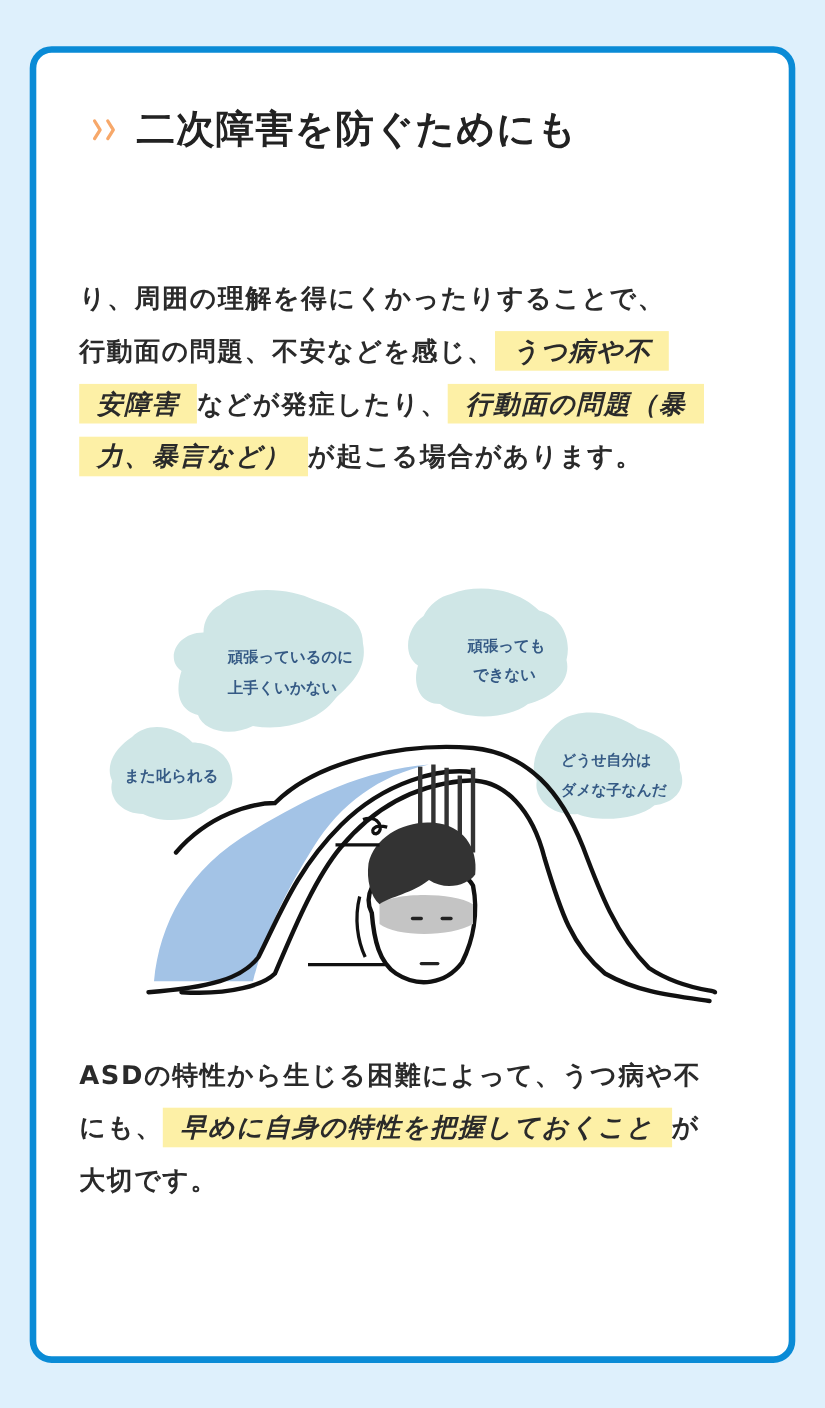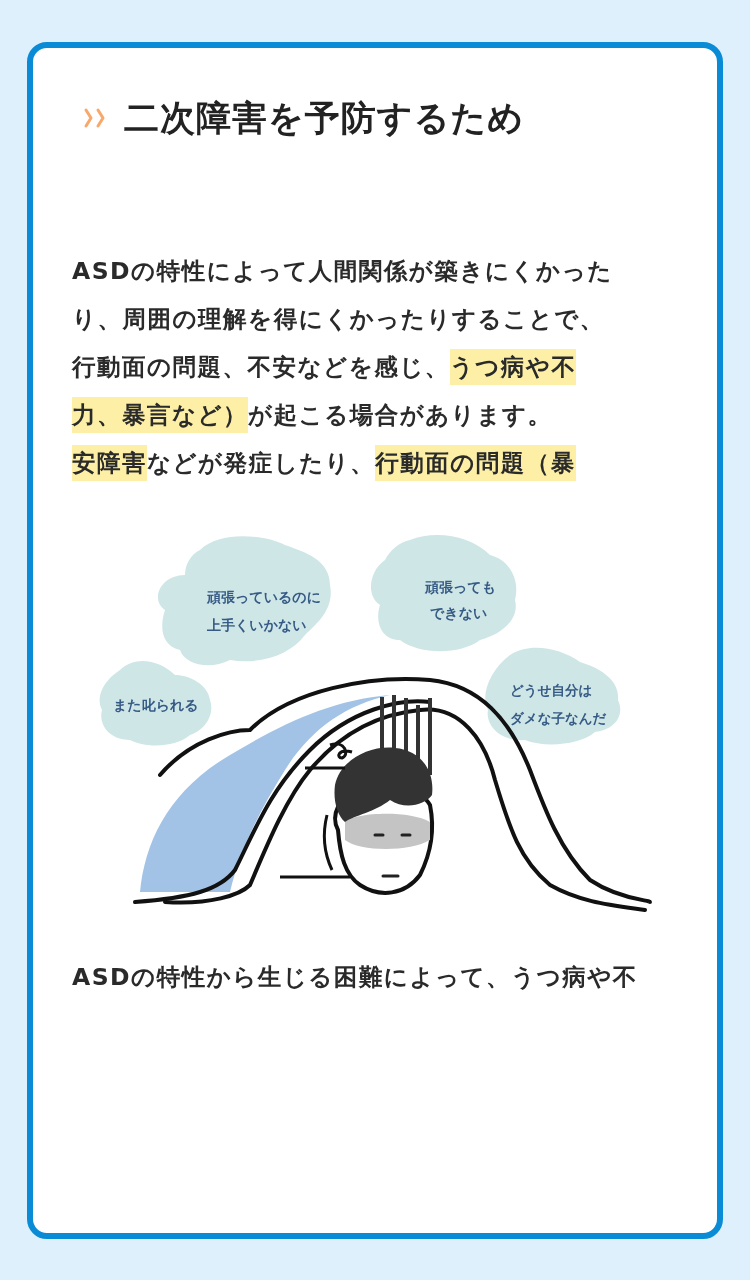--- a/index.html
+++ b/index.html
@@ -38,21 +38,21 @@
     position: absolute;
     left: 72px;
     width: 610px;
     font-size: 23.5px;
     font-weight: bold;
     line-height: 48px;
     color: #2a2a2a;
     letter-spacing: 1.5px;
   }
   .para .ln { display: block; white-space: nowrap; }
-  .hl { background: #fdf0a6; padding: 4px 0; }
+  .hl { background: #fdf0a6; padding: 4px 16px; font-style: italic; }
   .p1 { top: 247px; }
   .p2 { top: 953px; }
   .illus {
     position: absolute;
     left: 90px; top: 530px;
     width: 570px; height: 390px;
   }
   .bubble-text {
     font-family: "DejaVu Sans", sans-serif;
     font-weight: bold;
@@ -63,29 +63,28 @@
 <body>
 
 <div class="card"></div>
 
 <svg class="chev" viewBox="0 0 34 32">
   <polyline points="6,8 11,16 6,24" fill="none" stroke="#f7a86a" stroke-width="3" stroke-linecap="round" stroke-linejoin="round"></polyline>
   <polyline points="18,8 23,16 18,24" fill="none" stroke="#f7a86a" stroke-width="3" stroke-linecap="round" stroke-linejoin="round"></polyline>
 </svg>
 
 <div class="heading" style="left:124px;">
-  <span class="line">二次障害を予防するため</span>
+  <span class="line">二次障害を防ぐためにも</span>
 </div>
 
 <div class="para p1">
-  <span class="ln">ASDの特性によって人間関係が築きにくかった</span>
   <span class="ln">り、周囲の理解を得にくかったりすることで、</span>
   <span class="ln"><span>行動面の問題、不安などを感じ、</span><span class="hl">うつ病や不</span></span>
+  <span class="ln"><span class="hl">安障害</span><span>などが発症したり、</span><span class="hl">行動面の問題（暴</span></span>
   <span class="ln"><span class="hl">力、暴言など）</span><span>が起こる場合があります。</span></span>
-  <span class="ln"><span class="hl">安障害</span><span>などが発症したり、</span><span class="hl">行動面の問題（暴</span></span>
 </div>
 
 <svg class="illus" viewBox="0 0 570 390">
 
   <g>
     <path d="M110,20 C130,0 175,5 195,15 C215,22 240,30 240,55 C245,80 225,95 215,105 C200,125 170,135 140,130 C120,140 95,135 90,120 C70,115 70,95 75,80 C60,70 70,45 95,45 C95,35 100,25 110,20 Z" fill="#cfe6e6"></path>
     <text class="bubble-text" x="117" y="72" font-size="14">頑張っているのに</text>
     <text class="bubble-text" x="117" y="100" font-size="14">上手くいかない</text>
   </g>
   <g>
@@ -123,13 +122,15 @@
   <line x1="312" y1="305" x2="320" y2="305" stroke="#222" stroke-width="3" stroke-linecap="round"></line>
   <line x1="293" y1="346" x2="308" y2="346" stroke="#222" stroke-width="3" stroke-linecap="round"></line>
   <path d="M237,285 C232,305 235,325 242,340" fill="none" stroke="#111" stroke-width="3"></path>
   <line x1="190" y1="347" x2="260" y2="347" stroke="#111" stroke-width="3"></line>
   <path d="M240,215 C255,210 260,225 252,228 C246,228 248,218 262,222" fill="none" stroke="#111" stroke-width="3"></path>
   <line x1="215" y1="238" x2="255" y2="238" stroke="#111" stroke-width="3"></line>
 </svg>
 
 <div class="para p2">
   <span class="ln">ASDの特性から生じる困難によって、うつ病や不</span>
+  <span class="ln"><span>にも、</span><span class="hl">早めに自身の特性を把握しておくこと</span><span>が</span></span>
+  <span class="ln">大切です。</span>
 </div>
 
 </body></html>

